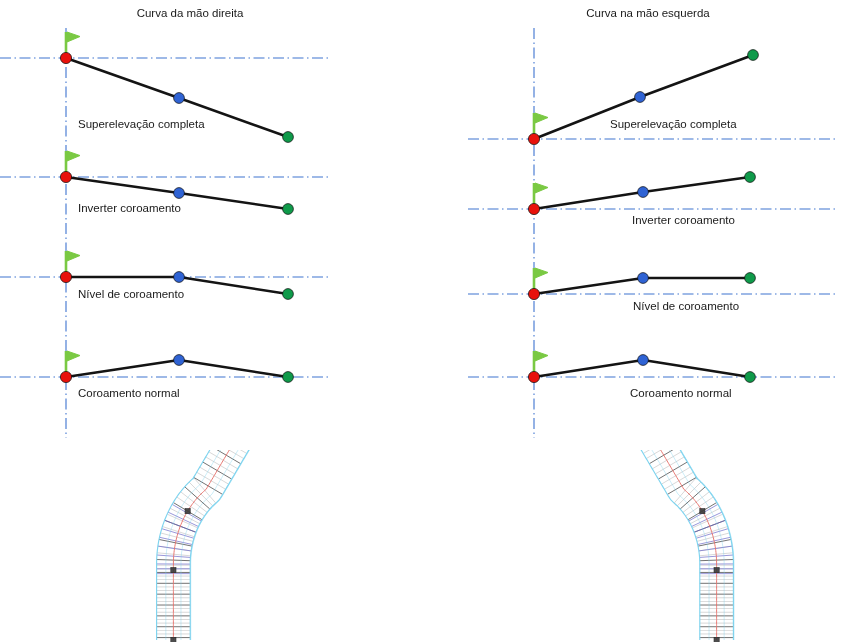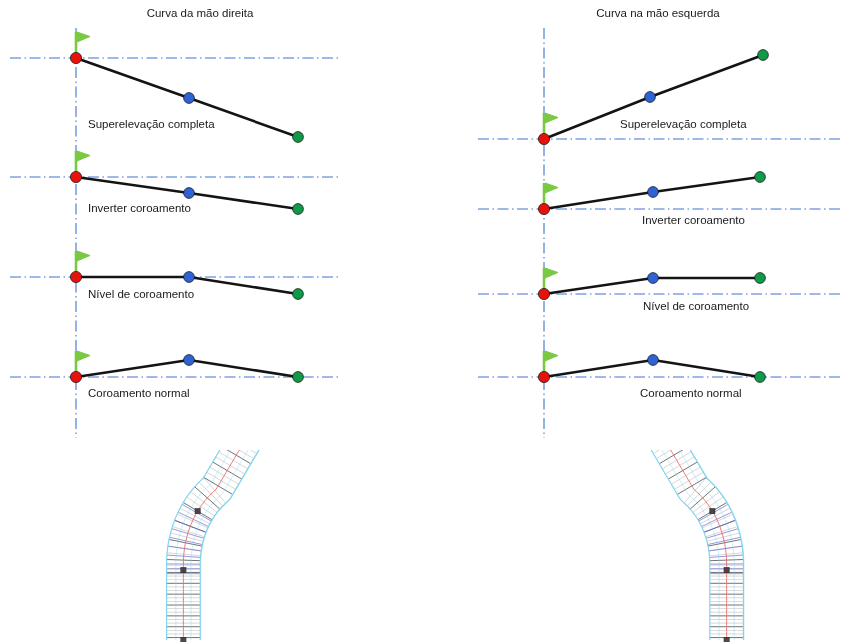--- a/index.html
+++ b/index.html
@@ -4,21 +4,21 @@
 <title>Superelevation Diagram</title>
 <style>
   html,body{margin:0;padding:0;}
   body{
     width:841px;height:643px;
     background:#ffffff;
     font-family:"Liberation Sans", sans-serif;
     overflow:hidden;
     position:relative;
   }
-  #stage{position:absolute;left:10px;top:0;width:770px;height:643px;}
+  #stage{position:absolute;left:0;top:0;width:770px;height:643px;}
   svg{display:block;}
   .panel-title{
     font-family:"Liberation Sans", sans-serif;
     font-size:11.5px;
     fill:#1a1a1a;
     text-anchor:middle;
   }
   .stage-label{
     font-family:"Liberation Sans", sans-serif;
     font-size:11.5px;

